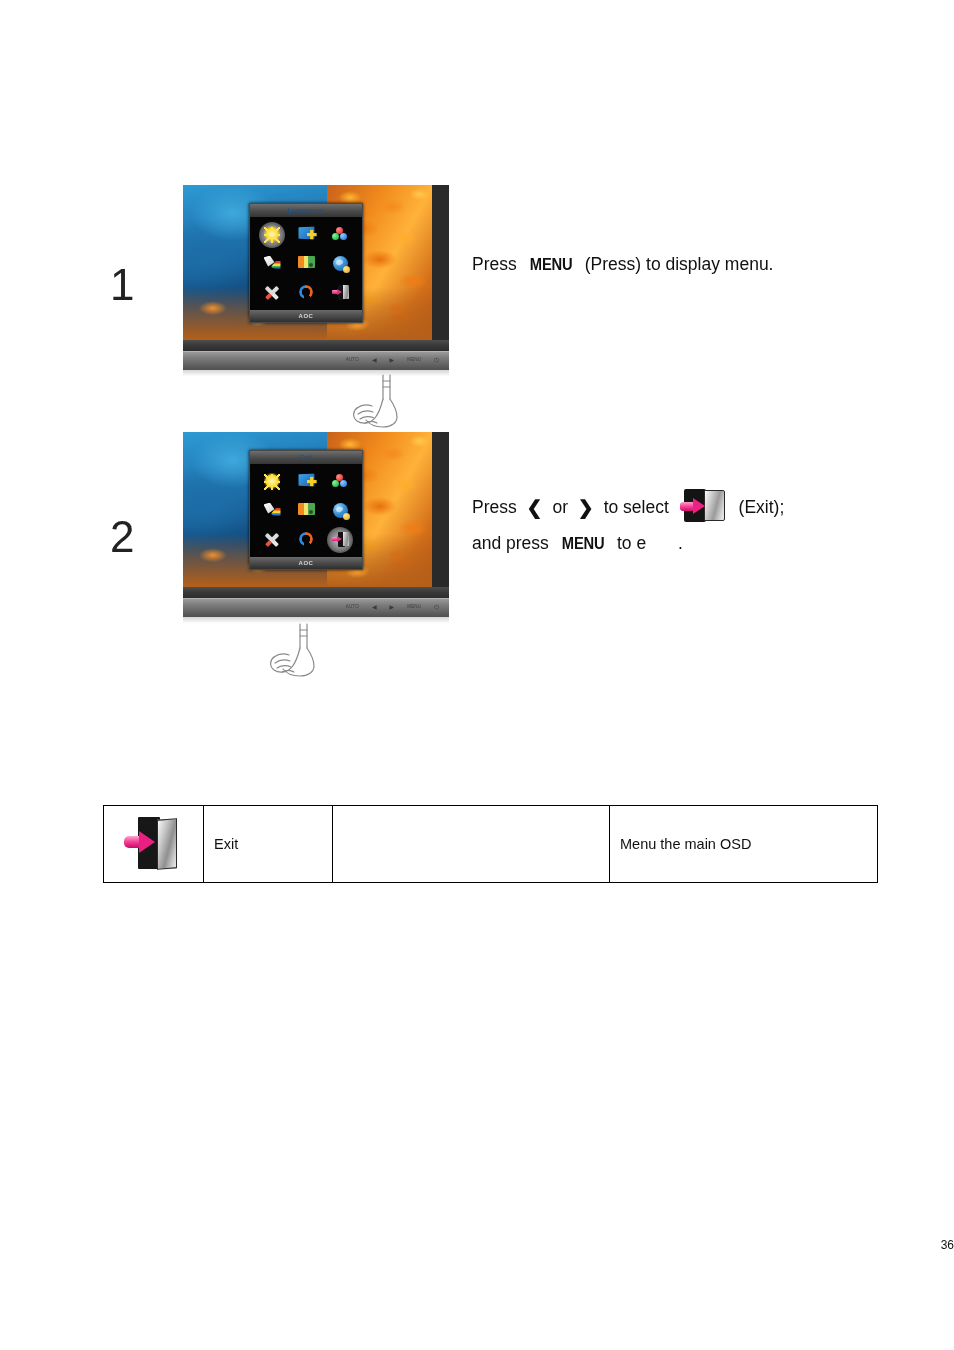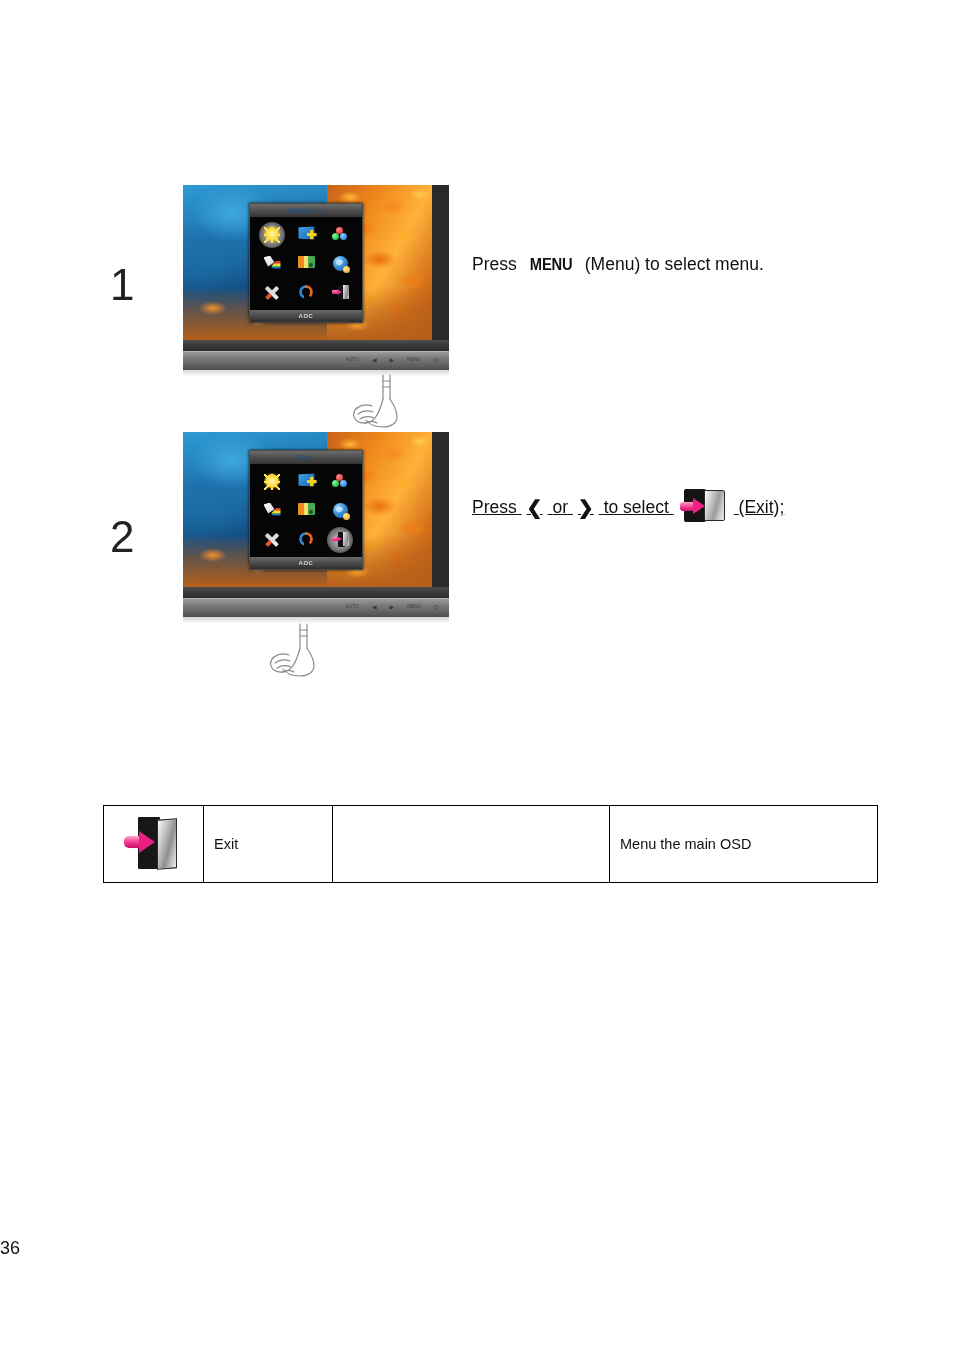--- a/index.html
+++ b/index.html
@@ -278,21 +278,21 @@
   .instr {
     position: absolute;
     left: 472px;
     font-size: 17.5px;
     color: #111;
     line-height: 36px;
     white-space: nowrap;
     font-family: "Liberation Sans", sans-serif;
   }
   #step-1 .instr { top: 61px; }
-  #step-2 .instr { top: 57px; text-decoration: underline; }
+  #step-2 .instr { top: 57px; }
   .instr .line { display: block; height: 36px; }
   .menu-tag {
     font-weight: bold;
     font-size: 16px;
     letter-spacing: -0.2px;
     font-family: "Liberation Sans", sans-serif;
     padding: 0 6px;
     transform: scaleX(0.92);
     display: inline-block;
   }
@@ -382,22 +382,22 @@
     position: absolute; left: 15px; top: 0; width: 0; height: 0;
     border-top: 11px solid transparent; border-bottom: 11px solid transparent;
     border-left: 16px solid #ea1f82;
   }
 
   
   #page-number {
     position: absolute;
     left: 0; right: 0;
     top: 1238px;
-    text-align: left;
-    font-size: 18px;
+    text-align: right;
+    font-size: 12px;
     color: #111;
     font-family: "Liberation Sans", sans-serif;
   }
 </style>
 </head>
 <body>
 
 <div class="step" id="step-1">
 
   <div class="step-number">1</div>
@@ -494,21 +494,21 @@
       <path d="M13 41 C17 38, 23 37, 28 39"></path>
       <path d="M15 46 C19 43, 25 43, 29 45"></path>
       <path d="M20 50 C24 48, 29 48, 32 50"></path>
     </g>
   </svg>
 
   <div class="instr">
     <span class="line">
       <span>Press</span>
       <span class="menu-tag">MENU</span>
-      <span>(Menu) to select menu.</span>
+      <span>(Press) to display menu.</span>
     </span>
   </div>
 </div>
 
 <div class="step" id="step-2">
 
   <div class="step-number">2</div>
 
   <div class="monitor">
     <div class="monitor-screen">
@@ -613,20 +613,27 @@
       <span class="chev">❯</span>
       <span>to select</span>
       <span class="exit-inline">
         <span class="frame"></span><span class="leaf"></span>
         <span class="arrow">
             <span class="tail"></span>
             <span class="head"></span>
           </span>
       </span>
       <span>(Exit);</span>
+    </span>
+    <span class="line">
+      <span>and press</span>
+      <span class="menu-tag">MENU</span>
+      <span>to e</span>
+      <span style="display:inline-block;width:22px"></span>
+      <span>.</span>
     </span>
   </div>
 </div>
 
 <table id="osd-table">
   <tbody>
     <tr>
       <td class="col-icon">
         <span class="exit-table-icon">
           <span class="frame"></span><span class="leaf"></span>

